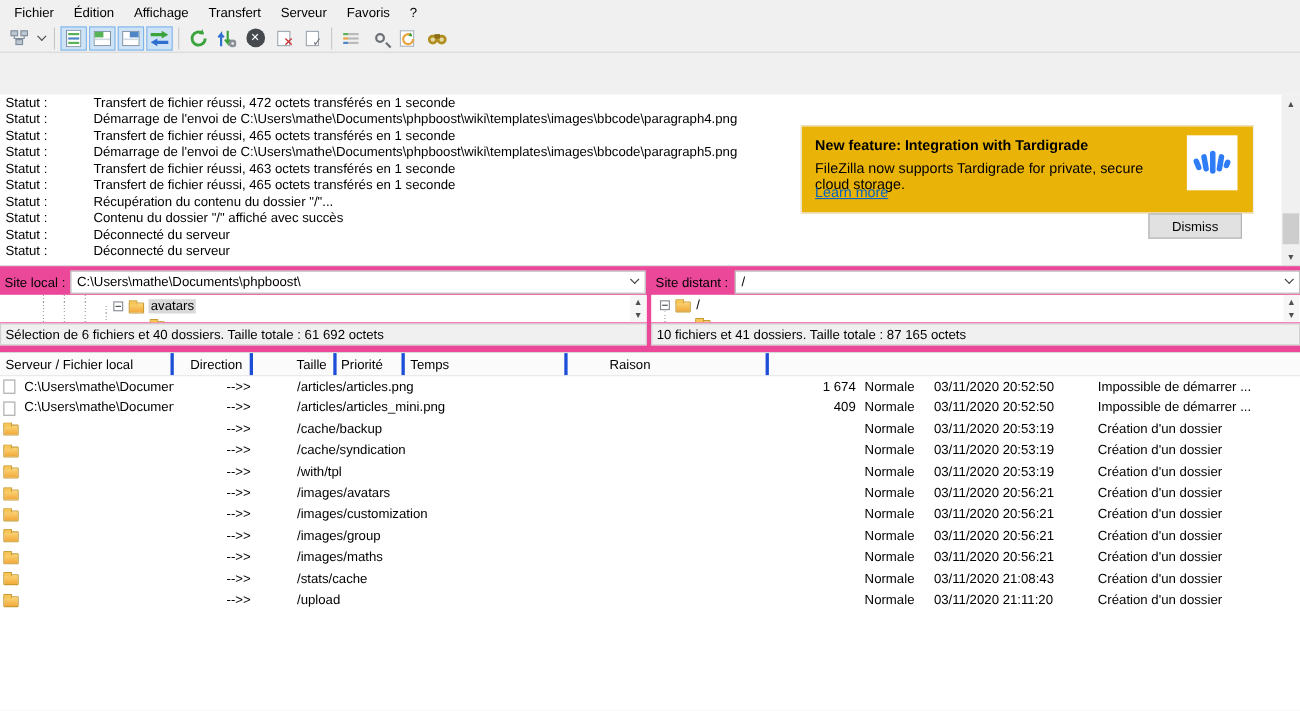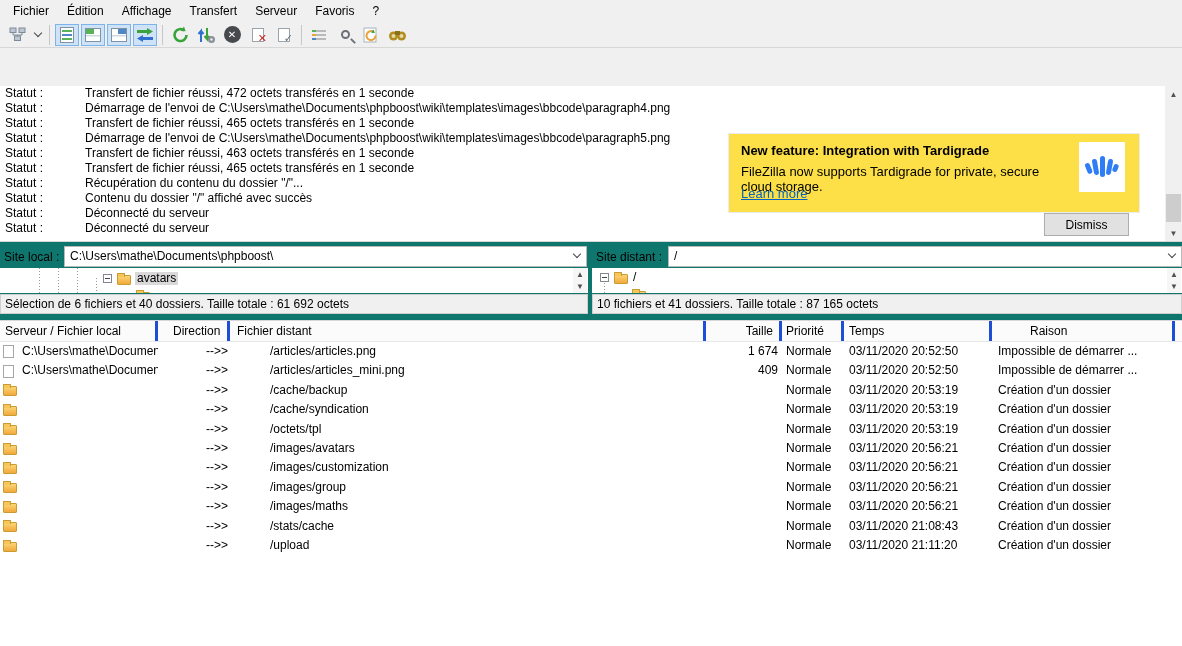--- a/index.html
+++ b/index.html
@@ -38,29 +38,29 @@
   .logpane { position:absolute; top:86px; left:0; width:1182px; height:156px; background:#fff; border-bottom:1px solid #d7d7d7; overflow:hidden; }
   .logrow { height:15px; line-height:15px; white-space:nowrap; }
   .logrow .llabel { position:absolute; left:5px; }
   .logrow .lmsg { position:absolute; left:85px; }
   .logrow { position:relative; }
   .vscroll { position:absolute; right:0; top:0; width:17px; height:156px; background:#f0f0f0; }
   .vscroll .thumb { position:absolute; left:1px; width:15px; background:#cdcdcd; }
   .sarrow { position:absolute; left:0; width:17px; height:17px; display:flex; align-items:center; justify-content:center; color:#505050; font-size:8px; }
 
   
-  .notif { position:absolute; left:728px; top:28px; width:412px; height:80px; background:#fde047; border:1px solid #ececec;margin-top:19px; }
+  .notif { position:absolute; left:728px; top:28px; width:412px; height:80px; background:#eab308; border:1px solid #ececec; }
   .notif-title { position:absolute; left:12px; top:9px; font-weight:bold; font-size:13px; }
   .notif-body { position:absolute; left:12px; top:30px; font-size:13px; width:330px; }
   .notif-link { position:absolute; left:12px; top:52px; font-size:13px; color:#0563c1; text-decoration:underline; }
   .notif-logo { position:absolute; right:14px; top:8px; width:46px; height:50px; background:#fff; display:flex; align-items:center; justify-content:center; }
   .dismiss { position:absolute; right:10px; top:79px; width:85px; height:23px; background:#e1e1e1; border:1px solid #adadad; font:inherit; }
 
   
-  .panes { position:absolute; top:242px; left:0; width:1182px; height:78px; background:#0f766e;text-decoration:underline; }
+  .panes { position:absolute; top:242px; left:0; width:1182px; height:78px; background:#ec4899;text-decoration:underline; }
   .pane { position:absolute; top:0; height:78px; }
   .pane.left { left:0; width:588px; }
   .pane.right { left:592px; width:590px; }
   .combo-label { position:absolute; top:8px; left:4px; }
   .combo { position:absolute; top:4px; height:21px; background:#fff; border:1px solid #b8b8b8; line-height:19px; padding-left:5px; white-space:nowrap; }
   .combo .cchev { position:absolute; right:6px; top:7px; }
   .tree { position:absolute; top:26px; left:0; right:0; height:25px; background:#fff; overflow:hidden; }
   .dotline { position:absolute; top:0; bottom:0; width:1px; background-image:repeating-linear-gradient(#999 0 1px, transparent 1px 3px); }
   .expander { position:absolute; width:9px; height:9px; background:#fff; border:1px solid #828790; }
   .expander::after { content:""; position:absolute; left:1px; right:1px; top:3px; height:1px; background:#444; }
@@ -325,21 +325,20 @@
         </div>
       </div>
       <div class="pstatus">10 fichiers et 41 dossiers. Taille totale : 87 165 octets</div>
     </div>
   </div>
 
   <div class="queue">
     <div class="qheader">
       <span class="h-c1">Serveur / Fichier local</span>
       <span class="h-dir">Direction</span>
-      <span class="h-rem">Fichier distant</span>
       <span class="h-size">Taille</span>
       <span class="h-prio">Priorité</span>
       <span class="h-time">Temps</span>
       <span class="h-reason">Raison</span>
       <span class="h-fill"></span>
     </div>
 
 
     <div class="qrow">
       <span class="c-icon">
@@ -388,21 +387,21 @@
       <span class="c-prio">Normale</span>
       <span class="c-time">03/11/2020 20:53:19</span>
       <span class="c-reason">Création d'un dossier</span>
     </div>
     <div class="qrow">
       <span class="c-icon">
           <span class="icon-folder"></span>
         </span>
       <span class="c-local"></span>
       <span class="c-dir">--&gt;&gt;</span>
-      <span class="c-remote">/octets/tpl</span>
+      <span class="c-remote">/with/tpl</span>
       <span class="c-size"></span>
       <span class="c-prio">Normale</span>
       <span class="c-time">03/11/2020 20:53:19</span>
       <span class="c-reason">Création d'un dossier</span>
     </div>
     <div class="qrow">
       <span class="c-icon">
           <span class="icon-folder"></span>
         </span>
       <span class="c-local"></span>

